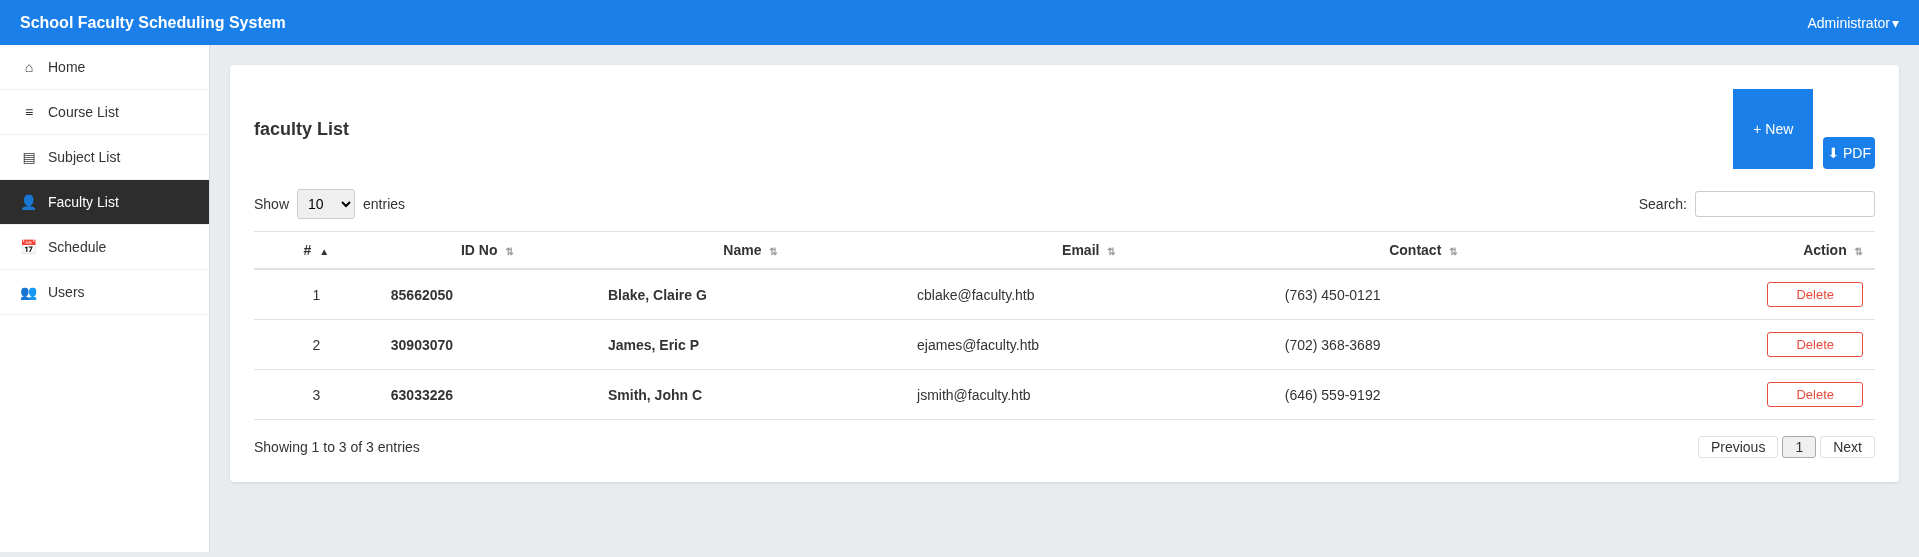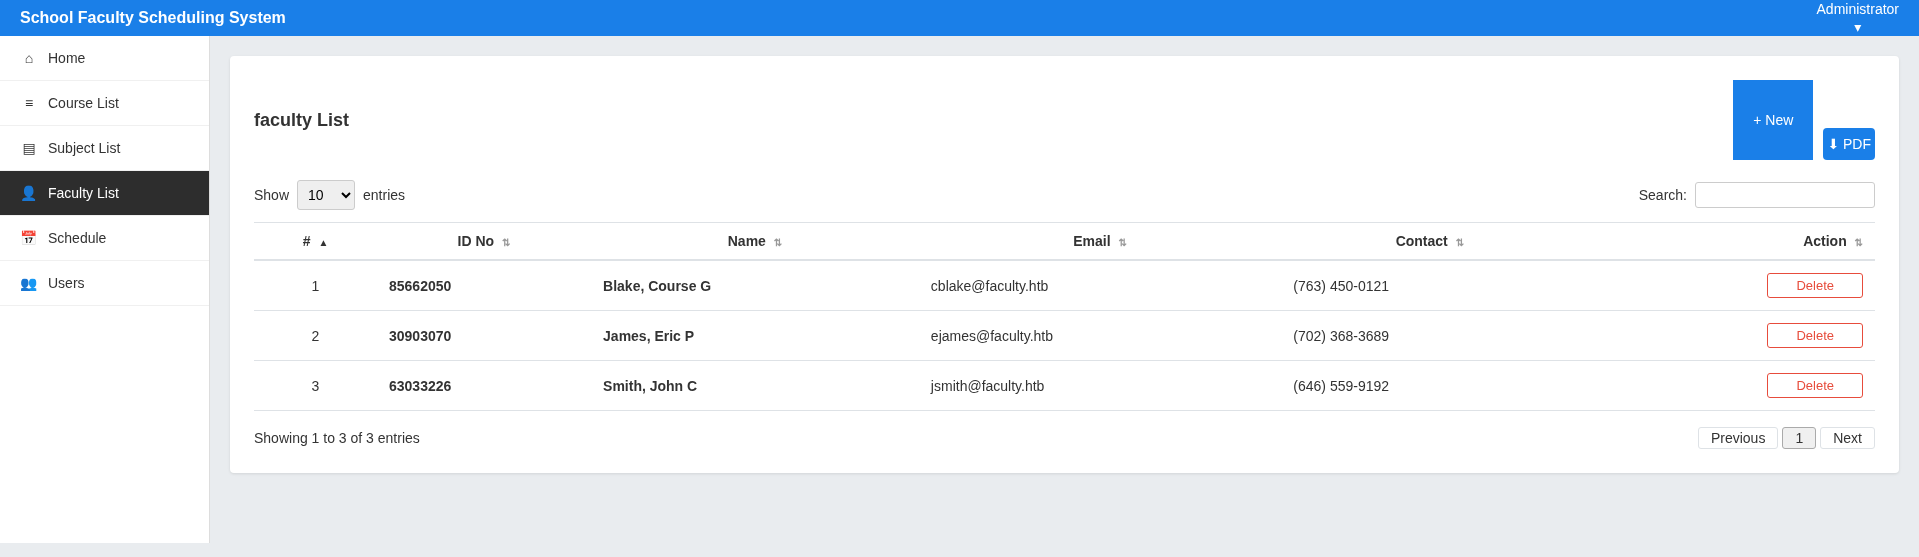--- a/index.html
+++ b/index.html
@@ -6,24 +6,24 @@
     body { font-family: Arial, sans-serif; font-size: 14px; background: #e9ecef; }
 
     
     .navbar {
       background: #1a7fe8;
       color: white;
       display: flex;
       align-items: center;
       justify-content: space-between;
       padding: 0 20px;
-      height: 36px;
+      height: 45px;
     }
     .navbar-brand { font-size: 16px; font-weight: bold; color: white; }
-    .navbar-user { font-size: 14px; color: white; display: flex; align-items: center; gap: 2px; cursor: pointer; flex-direction: column; }
+    .navbar-user { font-size: 14px; color: white; display: flex; align-items: center; gap: 2px; cursor: pointer; }
 
     
     .layout { display: flex; min-height: calc(100vh - 50px); }
 
     
     .sidebar {
       width: 210px;
       background: white;
       border-right: 1px solid #ddd;
       flex-shrink: 0;
@@ -250,21 +250,21 @@
             <th class="right">
               Action <span class="sort-icon">⇅</span>
             </th>
           </tr>
         </thead>
         <tbody id="table-body">
 
         <tr>
       <td class="center">1</td>
       <td class="bold">85662050</td>
-      <td class="bold">Blake, Course G</td>
+      <td class="bold">Blake, Claire G</td>
       <td>cblake@faculty.htb</td>
       <td>(763) 450-0121</td>
       <td style="text-align:right">
         <button class="btn-delete">Delete</button>
       </td>
     </tr>
             <tr>
       <td class="center">2</td>
       <td class="bold">30903070</td>
       <td class="bold">James, Eric P</td>

